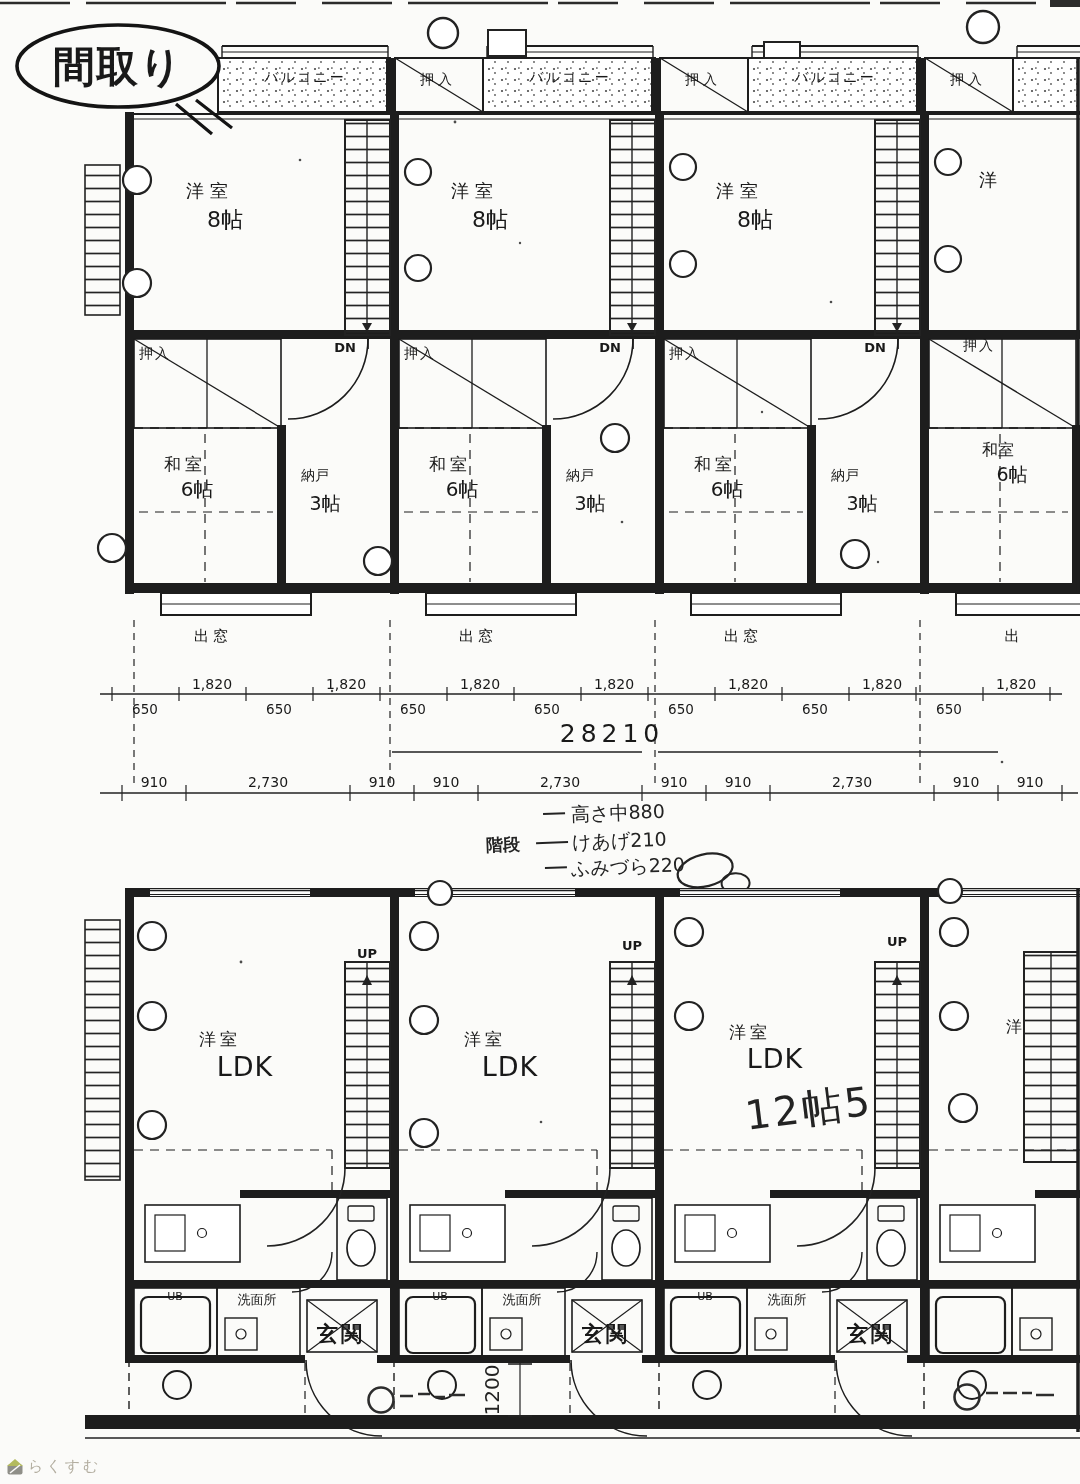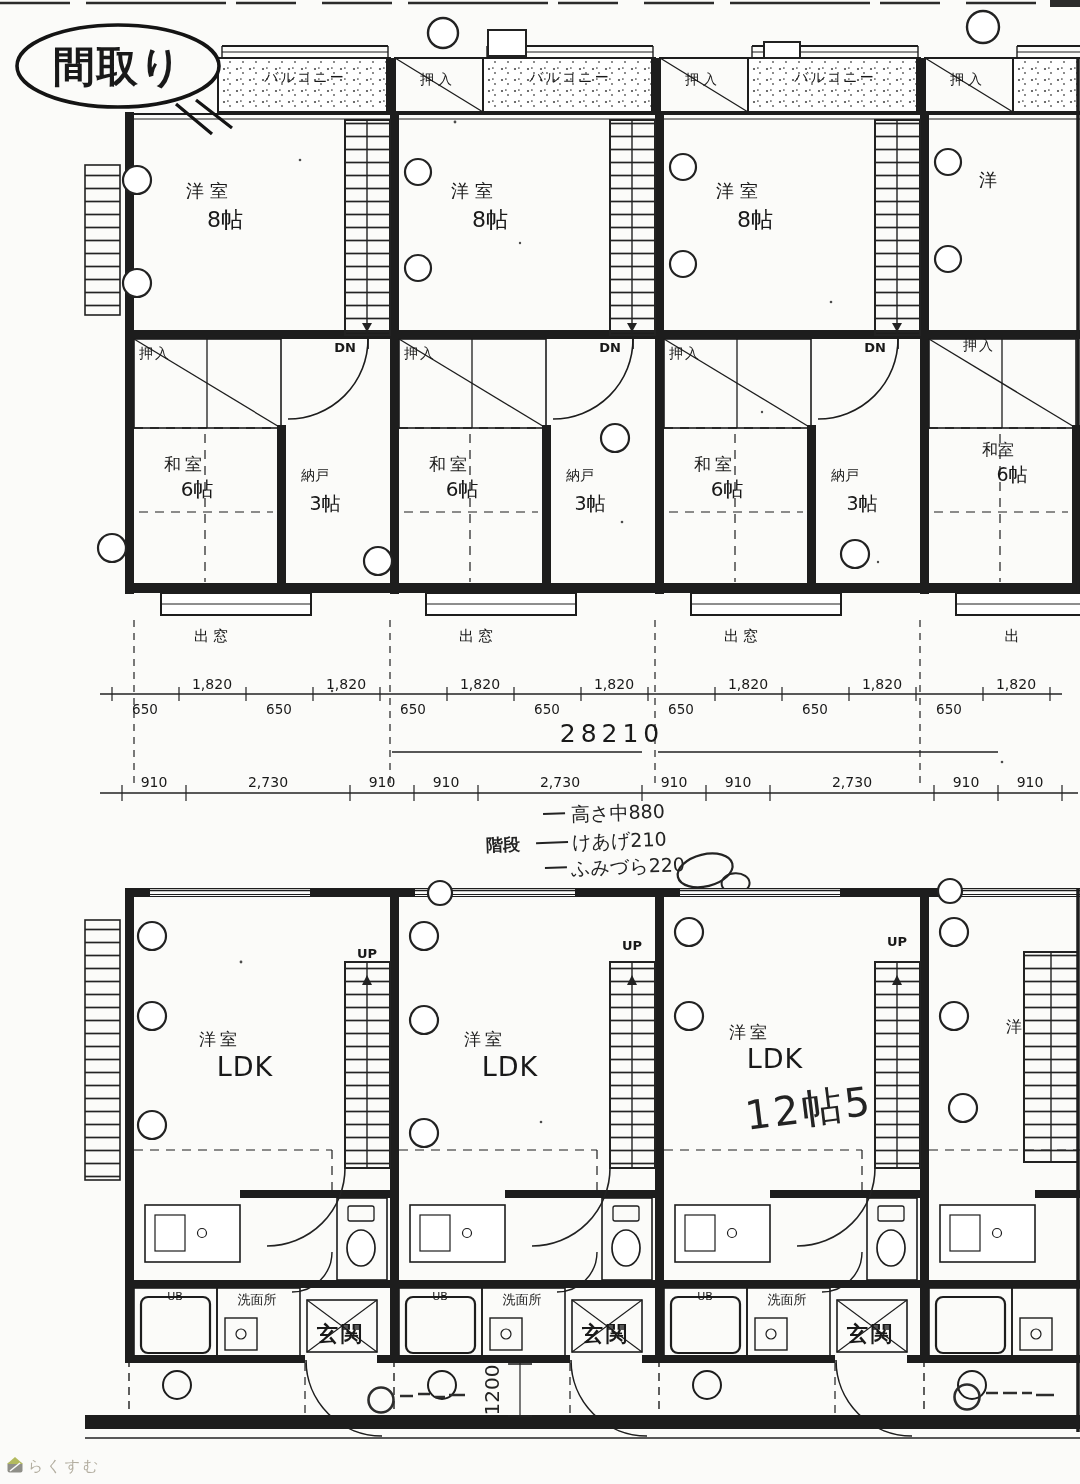--- a/index.html
+++ b/index.html
@@ -10,21 +10,21 @@
     font-family:"DejaVu Sans", sans-serif;
   }
   svg text {
     font-family:"DejaVu Sans", sans-serif;
     fill:#191919;
   }
   .lbl      { font-weight:bold; }
   .hand     { fill:#232323; }
   .wm {
     position:absolute; left:7px; bottom:8px;
-    display:flex; align-items:flex-start; gap:5px;
+    display:flex; align-items:center; gap:5px;
     color:#b3aea0; font-size:15px; letter-spacing:3px;
   }
 </style>
 </head>
 <body>
 
 <div class="page">
 <svg width="1080" height="1484" viewBox="0 0 1080 1484">
 
   <defs>

